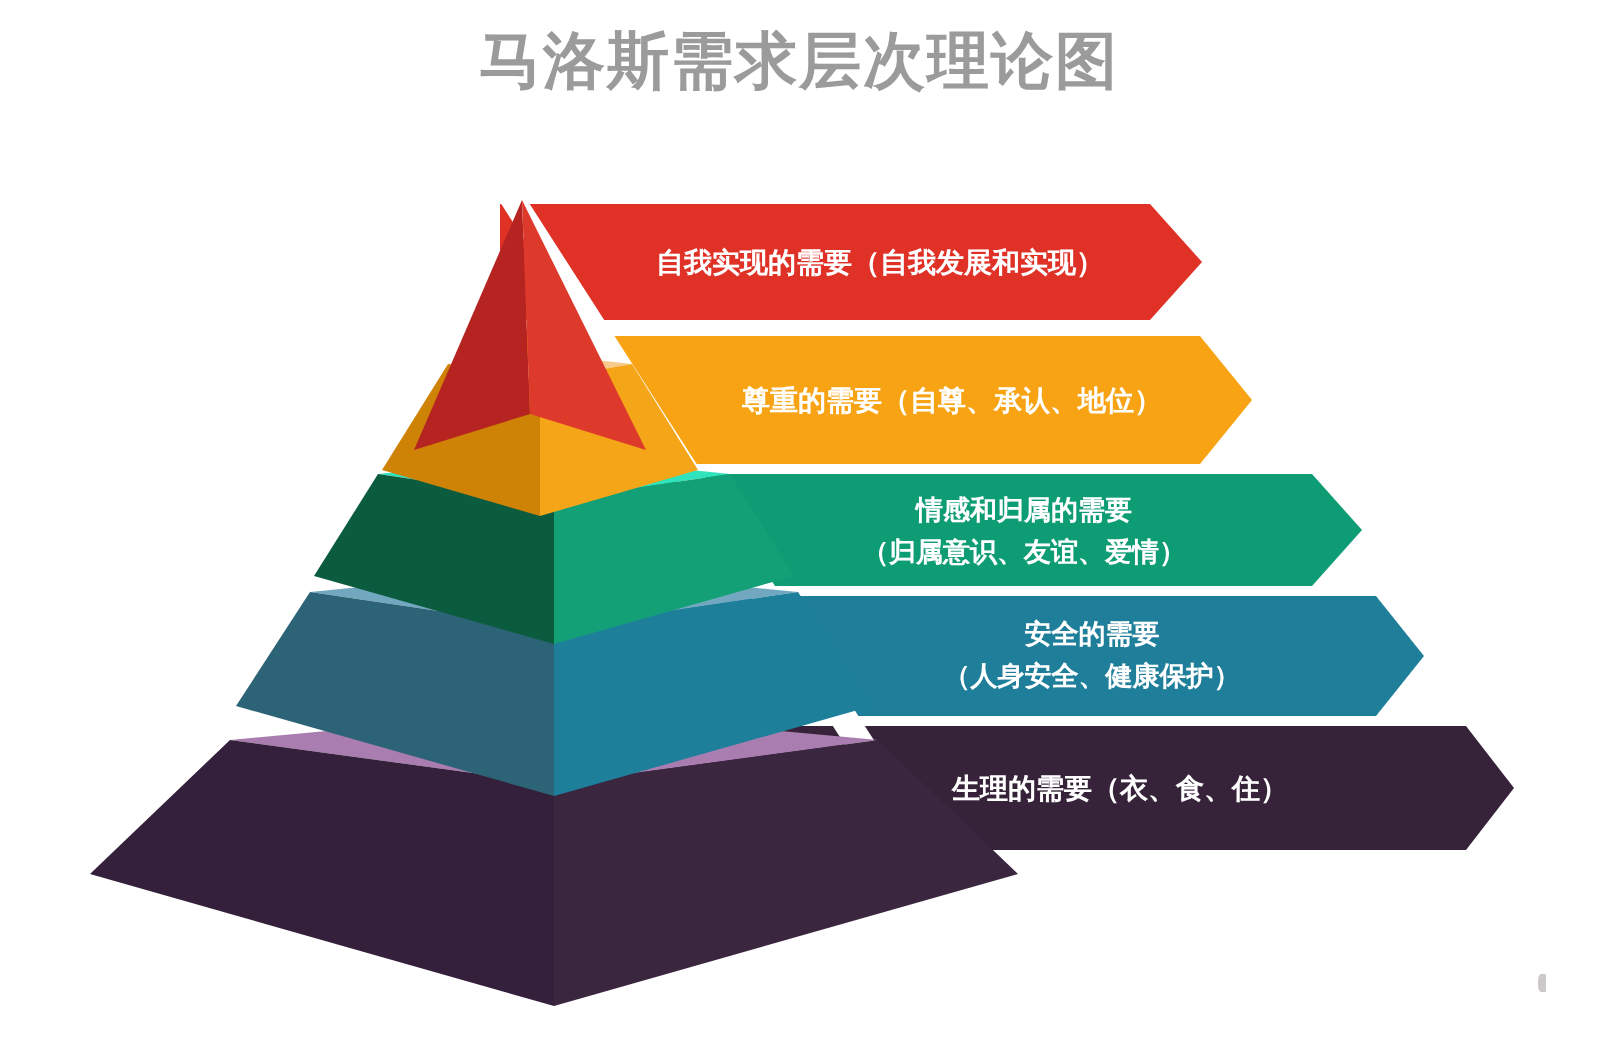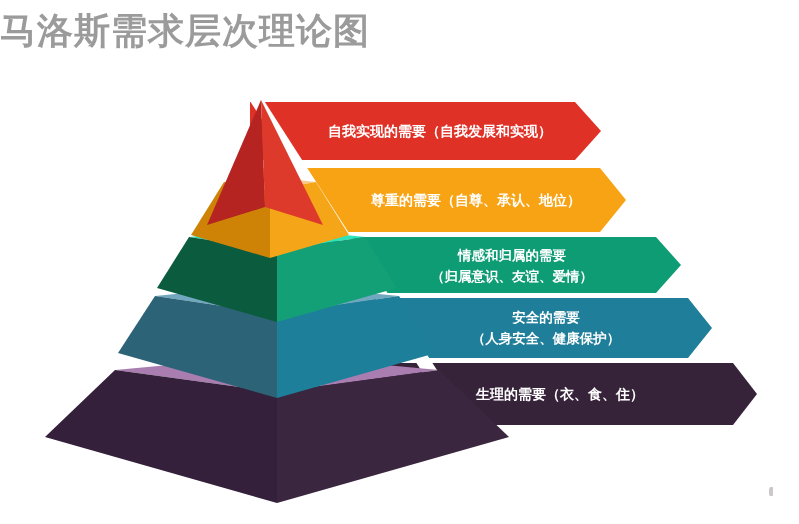--- a/index.html
+++ b/index.html
@@ -19,22 +19,22 @@
     position: absolute;
     inset: 0;
     width: 799px;
     height: 524px;
   }
   #page-title {
     position: absolute;
     left: 0;
     top: 10px;
     width: 799px;
-    text-align: left;
-    font-size: 36px;
+    text-align: center;
+    font-size: 31px;
     line-height: 42px;
     letter-spacing: 1px;
     color: #9b9b9b;
     font-weight: 600;
     font-family: "DejaVu Sans", "Liberation Sans", sans-serif;
     white-space: nowrap;
     user-select: none;
   }
   .svg-stage {
     position: absolute;

